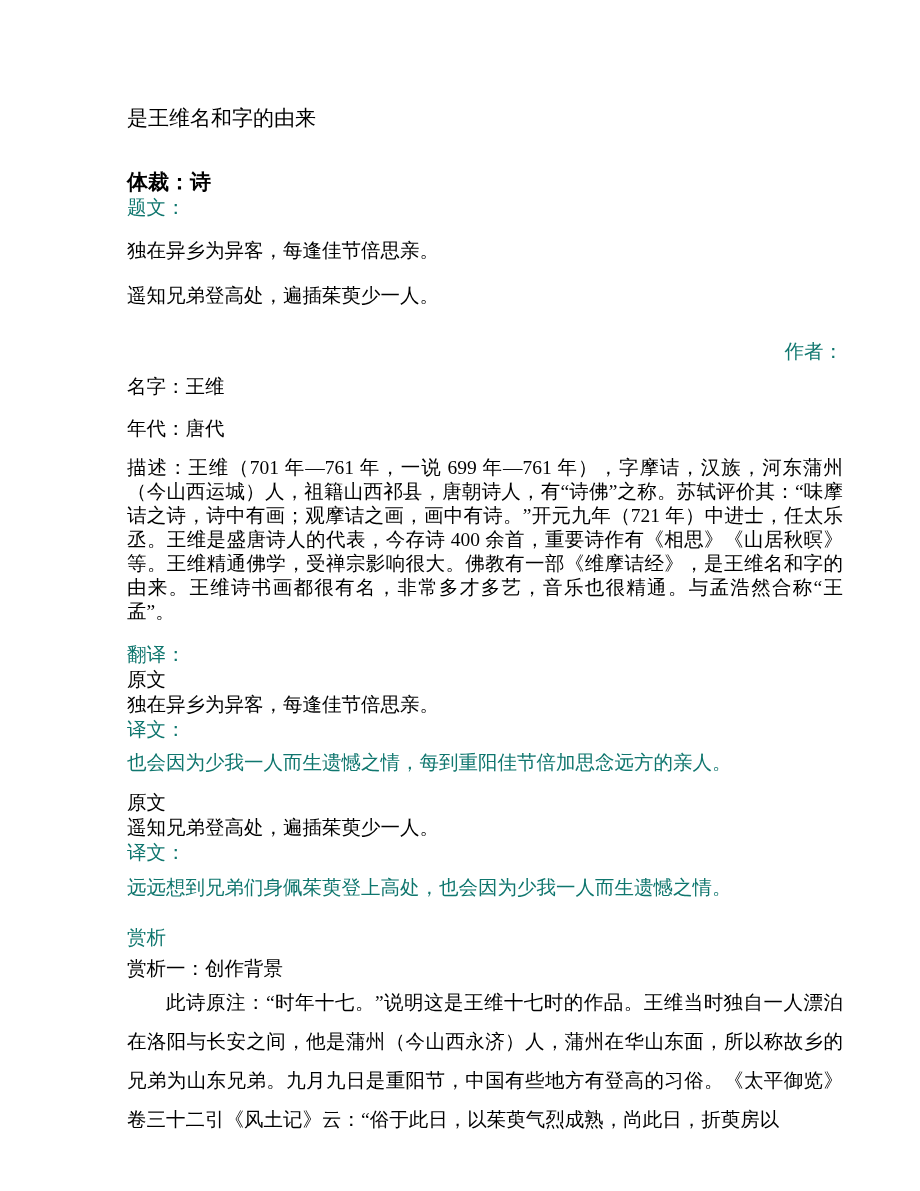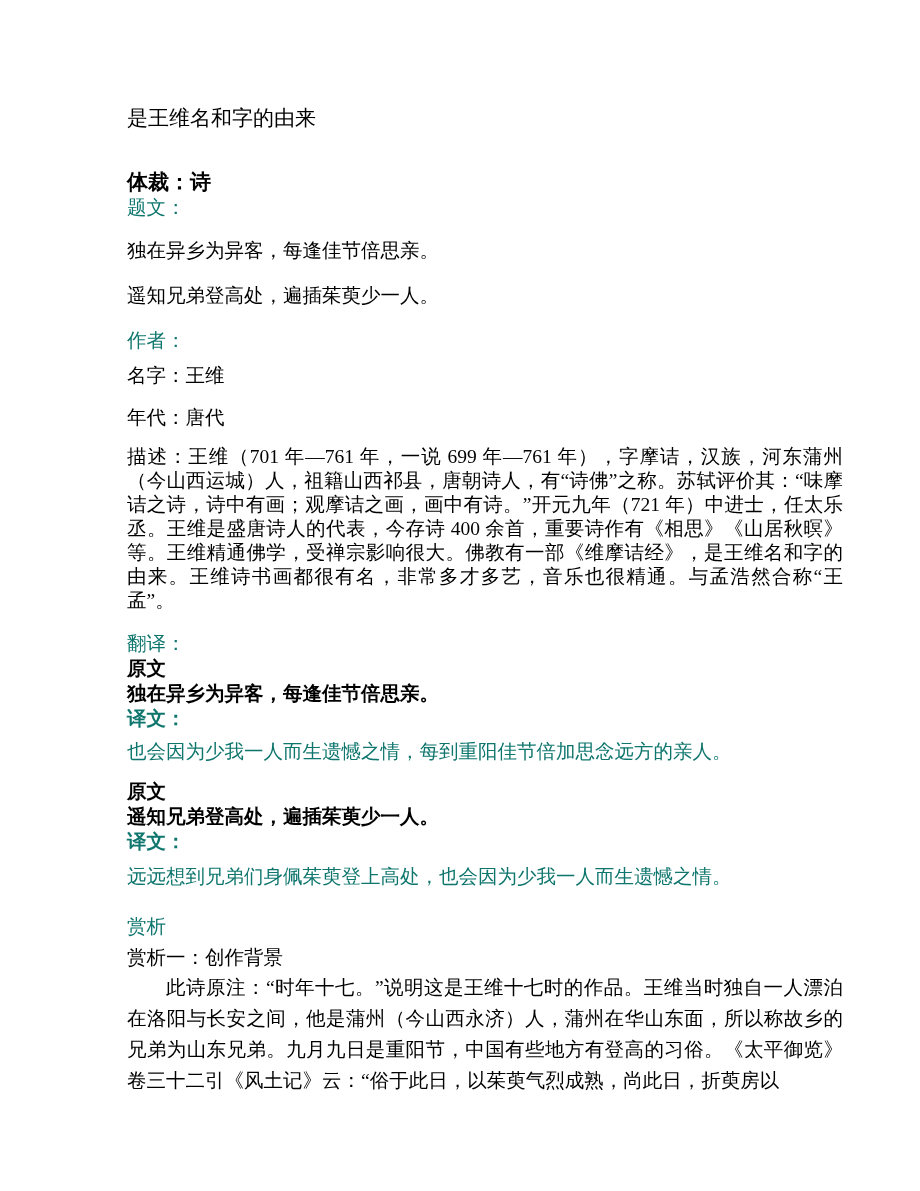--- a/index.html
+++ b/index.html
@@ -20,32 +20,32 @@
     width: 716px;
   }
   p { line-height: 26px; }
   .red { color: #0f766e; }
 
   .title   { font-size: 21px; font-weight: 400; line-height: 26px; margin-top: 105px; }
   .genre   { font-size: 21px; font-weight: 700; line-height: 26px; margin-top: 38px; }
   .tiwen   { margin-top: 0; }
   .poem1   { margin-top: 17px; }
   .poem2   { margin-top: 19px; }
-  .authlbl { margin-top: 19px; }
+  .authlbl { margin-top: 30px; text-align: right; }
   .name    { margin-top: 9px; }
   .era     { margin-top: 16px; }
   .desc    { margin-top: 14px; line-height: 24px; text-align: justify; }
   .trlbl   { margin-top: 18px; line-height: 25px; }
-  .tline   { line-height: 25px; font-weight: bold; }
+  .tline   { line-height: 25px; }
   .trans1  { margin-top: 8px; line-height: 25px; }
   .orig2   { margin-top: 15px; }
   .trans2  { margin-top: 10px; line-height: 25px; font-family: Liberation Serif, serif; }
   .shangxi { margin-top: 25px; }
   .subttl  { margin-top: 5px; }
-  .apara   { margin-top: 1px; line-height: 31px; text-align: justify; text-indent: 2em; }
+  .apara   { margin-top: 1px; line-height: 39px; text-align: justify; text-indent: 2em; }
 </style>
 </head>
 <body>
 
 <div class="page">
 
   <h1 class="title">是王维名和字的由来</h1>
 
   <p class="genre">体裁：诗</p>
 

